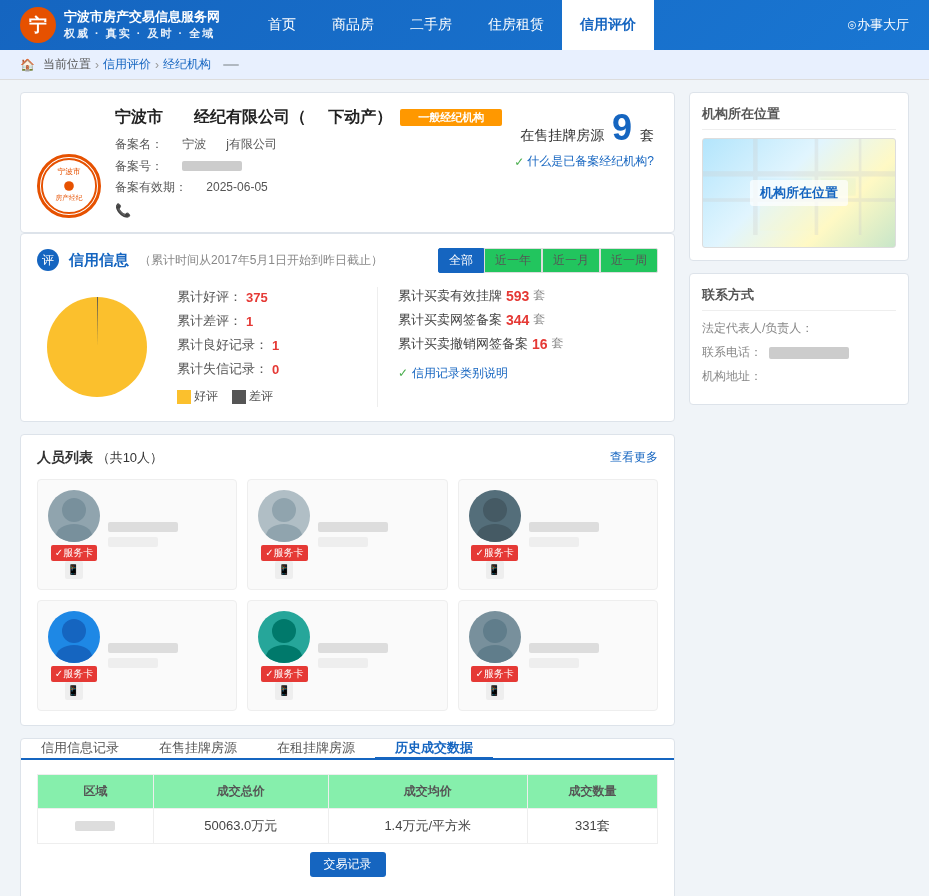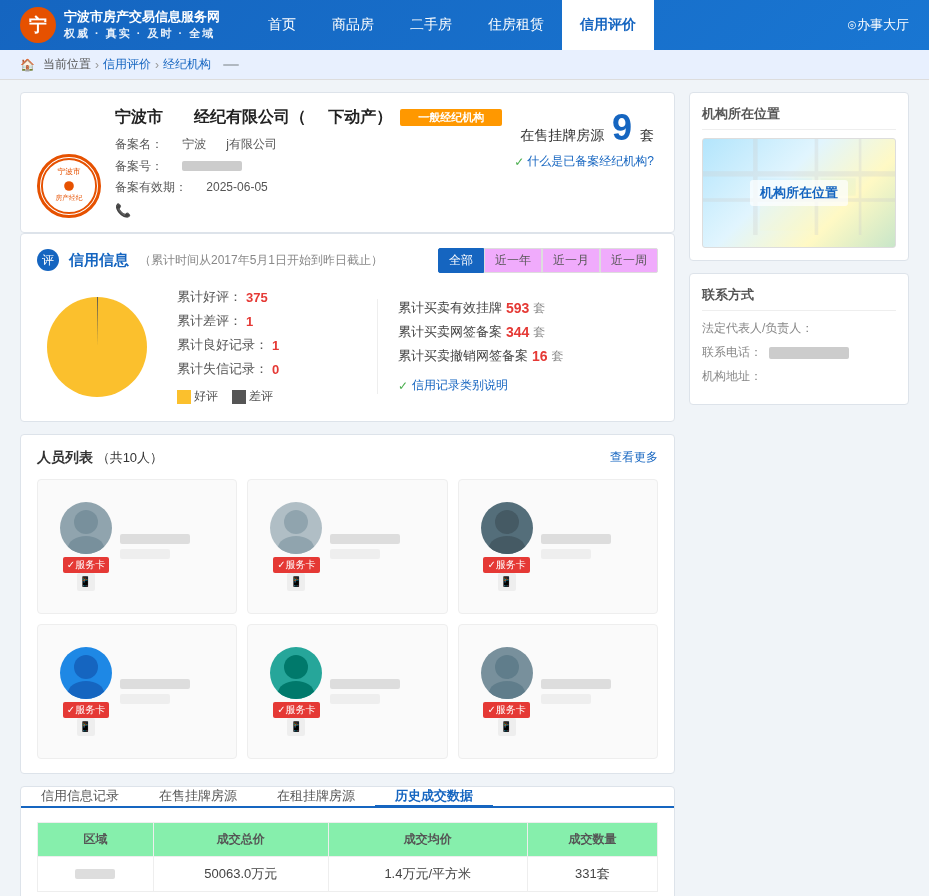--- a/index.html
+++ b/index.html
@@ -40,26 +40,26 @@
     .listing-count .big-num { font-size: 36px; font-weight: bold; color: #1565c0; margin: 0 4px; }
     .verified-link { font-size: 12px; color: #1565c0; cursor: pointer; margin-top: 4px; display: flex; align-items: center; justify-content: flex-end; gap: 3px; }
     .check-icon { color: #4caf50; }
 
     
     .credit-section { background: #fff; border: 1px solid #dde3ea; border-radius: 4px; padding: 14px 16px; margin-bottom: 12px; }
     .section-header { display: flex; align-items: center; gap: 10px; margin-bottom: 14px; }
     .section-title { font-size: 15px; font-weight: bold; color: #1565c0; }
     .section-subtitle { font-size: 12px; color: #888; }
     .credit-period-btns { margin-left: auto; display: flex; gap: 0; }
-    .period-btn { border: 1px solid #ddd; background: #f0abfc; color: #555; font-size: 12px; padding: 3px 10px; cursor: pointer; }
+    .period-btn { border: 1px solid #ddd; background: #22c55e; color: #555; font-size: 12px; padding: 3px 10px; cursor: pointer; }
     .period-btn.active { background: #1565c0; color: #fff; border-color: #1565c0; }
     .period-btn:first-child { border-radius: 2px 0 0 2px; }
     .period-btn:last-child { border-radius: 0 2px 2px 0; }
 
-    .credit-content { display: flex; gap: 20px; align-items: center; }
+    .credit-content { display: flex; gap: 20px; }
     .credit-chart-area { display: flex; align-items: center; gap: 20px; min-width: 320px; }
     .pie-chart { width: 120px; height: 120px; flex-shrink: 0; }
     .credit-stats { }
     .stat-row { font-size: 13px; margin-bottom: 6px; display: flex; align-items: center; gap: 4px; }
     .stat-label { color: #555; }
     .stat-value { font-weight: bold; }
     .stat-value.red { color: #e53935; }
     .legend { display: flex; gap: 14px; margin-top: 10px; font-size: 12px; color: #555; align-items: center; }
     .legend-dot { width: 14px; height: 14px; display: inline-block; margin-right: 3px; vertical-align: middle; }
     .legend-dot.good { background: #fbc02d; }
@@ -71,21 +71,21 @@
     .ts-value { font-weight: bold; color: #e53935; font-size: 14px; }
     .ts-label-sm { font-size: 12px; color: #888; }
     .credit-info-link { display: flex; align-items: center; gap: 4px; color: #1565c0; font-size: 12px; cursor: pointer; margin-top: 8px; }
 
     
     .staff-section { background: #fff; border: 1px solid #dde3ea; border-radius: 4px; padding: 14px 16px; margin-bottom: 12px; }
     .staff-header { display: flex; align-items: center; justify-content: space-between; margin-bottom: 12px; }
     .staff-title { font-size: 14px; font-weight: bold; }
     .staff-more { color: #1565c0; font-size: 12px; cursor: pointer; }
     .staff-grid { display: grid; grid-template-columns: repeat(3, 1fr); gap: 10px; }
-    .staff-card { border: 1px solid #eee; border-radius: 4px; padding: 22px; display: flex; align-items: center; gap: 8px; background: #fafafa; }
+    .staff-card { border: 1px solid #eee; border-radius: 4px; padding: 10px; display: flex; align-items: center; gap: 8px; background: #fafafa; }
     .staff-avatar { width: 52px; height: 52px; border-radius: 50%; background: #90a4ae; flex-shrink: 0; overflow: hidden; display: flex; align-items: center; justify-content: center; }
     .staff-avatar svg { width: 100%; height: 100%; }
     .staff-badge { background: #e53935; color: #fff; font-size: 10px; padding: 1px 4px; border-radius: 2px; display: flex; align-items: center; gap: 2px; margin-top: 3px; }
     .staff-info { }
     .phone-icon { width: 18px; height: 18px; background: #eee; border-radius: 2px; display: inline-flex; align-items: center; justify-content: center; font-size: 10px; color: #555; }
 
     
     .tabs-section { background: #fff; border: 1px solid #dde3ea; border-radius: 4px; margin-bottom: 12px; }
     .tabs-bar { display: flex; border-bottom: 2px solid #1565c0; }
     .tab-item { padding: 0 20px; font-size: 13px; cursor: pointer; color: #555; border-bottom: 3px solid transparent; margin-bottom: -2px; }

